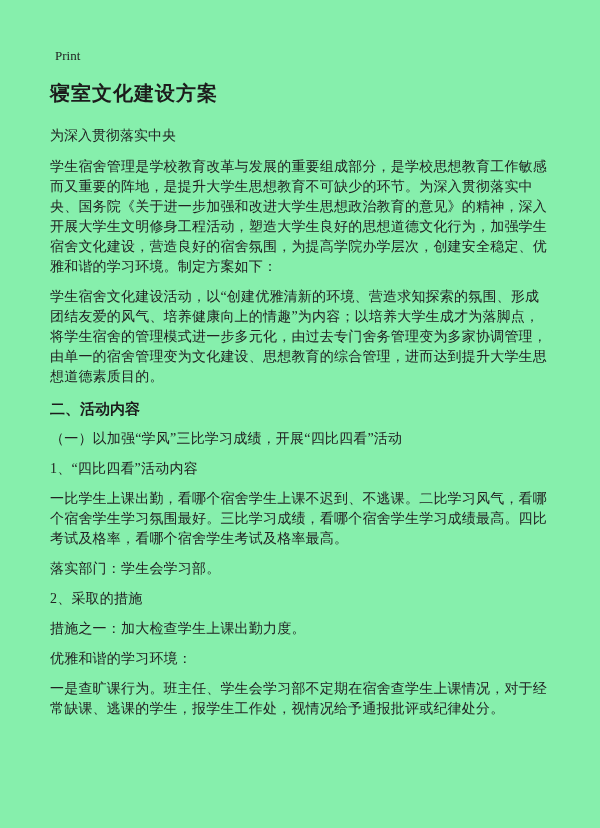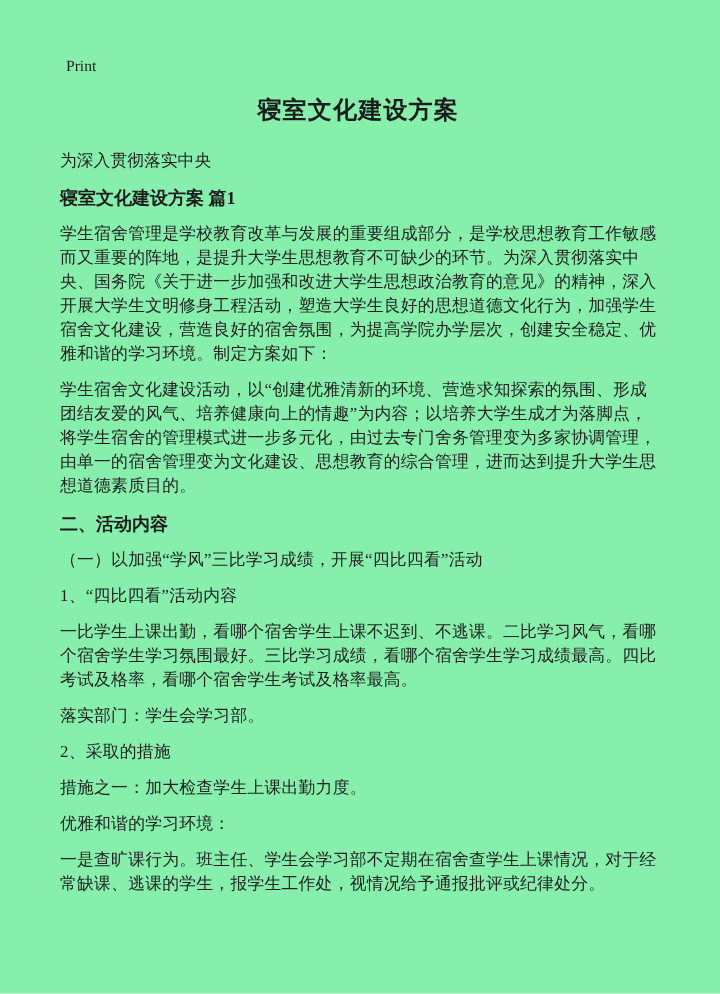--- a/index.html
+++ b/index.html
@@ -24,21 +24,20 @@
   .print-link {
     font-size: 13px;
     line-height: 18px;
     margin: 0 0 15px 5px;
     color: #1f1f1f;
     display: inline-block;
   }
   .doc-title {
     font-size: 20px;
     font-weight: bold;
-    text-align: center;
     letter-spacing: 1px;
     margin: 0 0 21px 0;
     line-height: 26px;
     color: #1c1c1c;
   }
   .doc-subtitle {
     font-size: 14px;
     line-height: 18px;
     margin: 0 0 12px 0;
   }
@@ -61,21 +60,20 @@
 <body>
 
 <div class="page">
 
   <span class="print-link">Print</span>
 
   <h1 class="doc-title">寝室文化建设方案</h1>
 
   <p class="doc-subtitle">为深入贯彻落实中央</p>
 
-  <h2 class="sec-heading">寝室文化建设方案 篇1</h2>
 
   <p class="para">学生宿舍管理是学校教育改革与发展的重要组成部分，是学校思想教育工作敏感而又重要的阵地，是提升大学生思想教育不可缺少的环节。为深入贯彻落实中央、国务院《关于进一步加强和改进大学生思想政治教育的意见》的精神，深入开展大学生文明修身工程活动，塑造大学生良好的思想道德文化行为，加强学生宿舍文化建设，营造良好的宿舍氛围，为提高学院办学层次，创建安全稳定、优雅和谐的学习环境。制定方案如下：</p>
 
 
   <p class="para">学生宿舍文化建设活动，以“创建优雅清新的环境、营造求知探索的氛围、形成团结友爱的风气、培养健康向上的情趣”为内容；以培养大学生成才为落脚点，将学生宿舍的管理模式进一步多元化，由过去专门舍务管理变为多家协调管理，由单一的宿舍管理变为文化建设、思想教育的综合管理，进而达到提升大学生思想道德素质目的。</p>
 
   <h2 class="sec-heading">二、活动内容</h2>
 
   <p class="para">（一）以加强“学风”三比学习成绩，开展“四比四看”活动</p>
 

